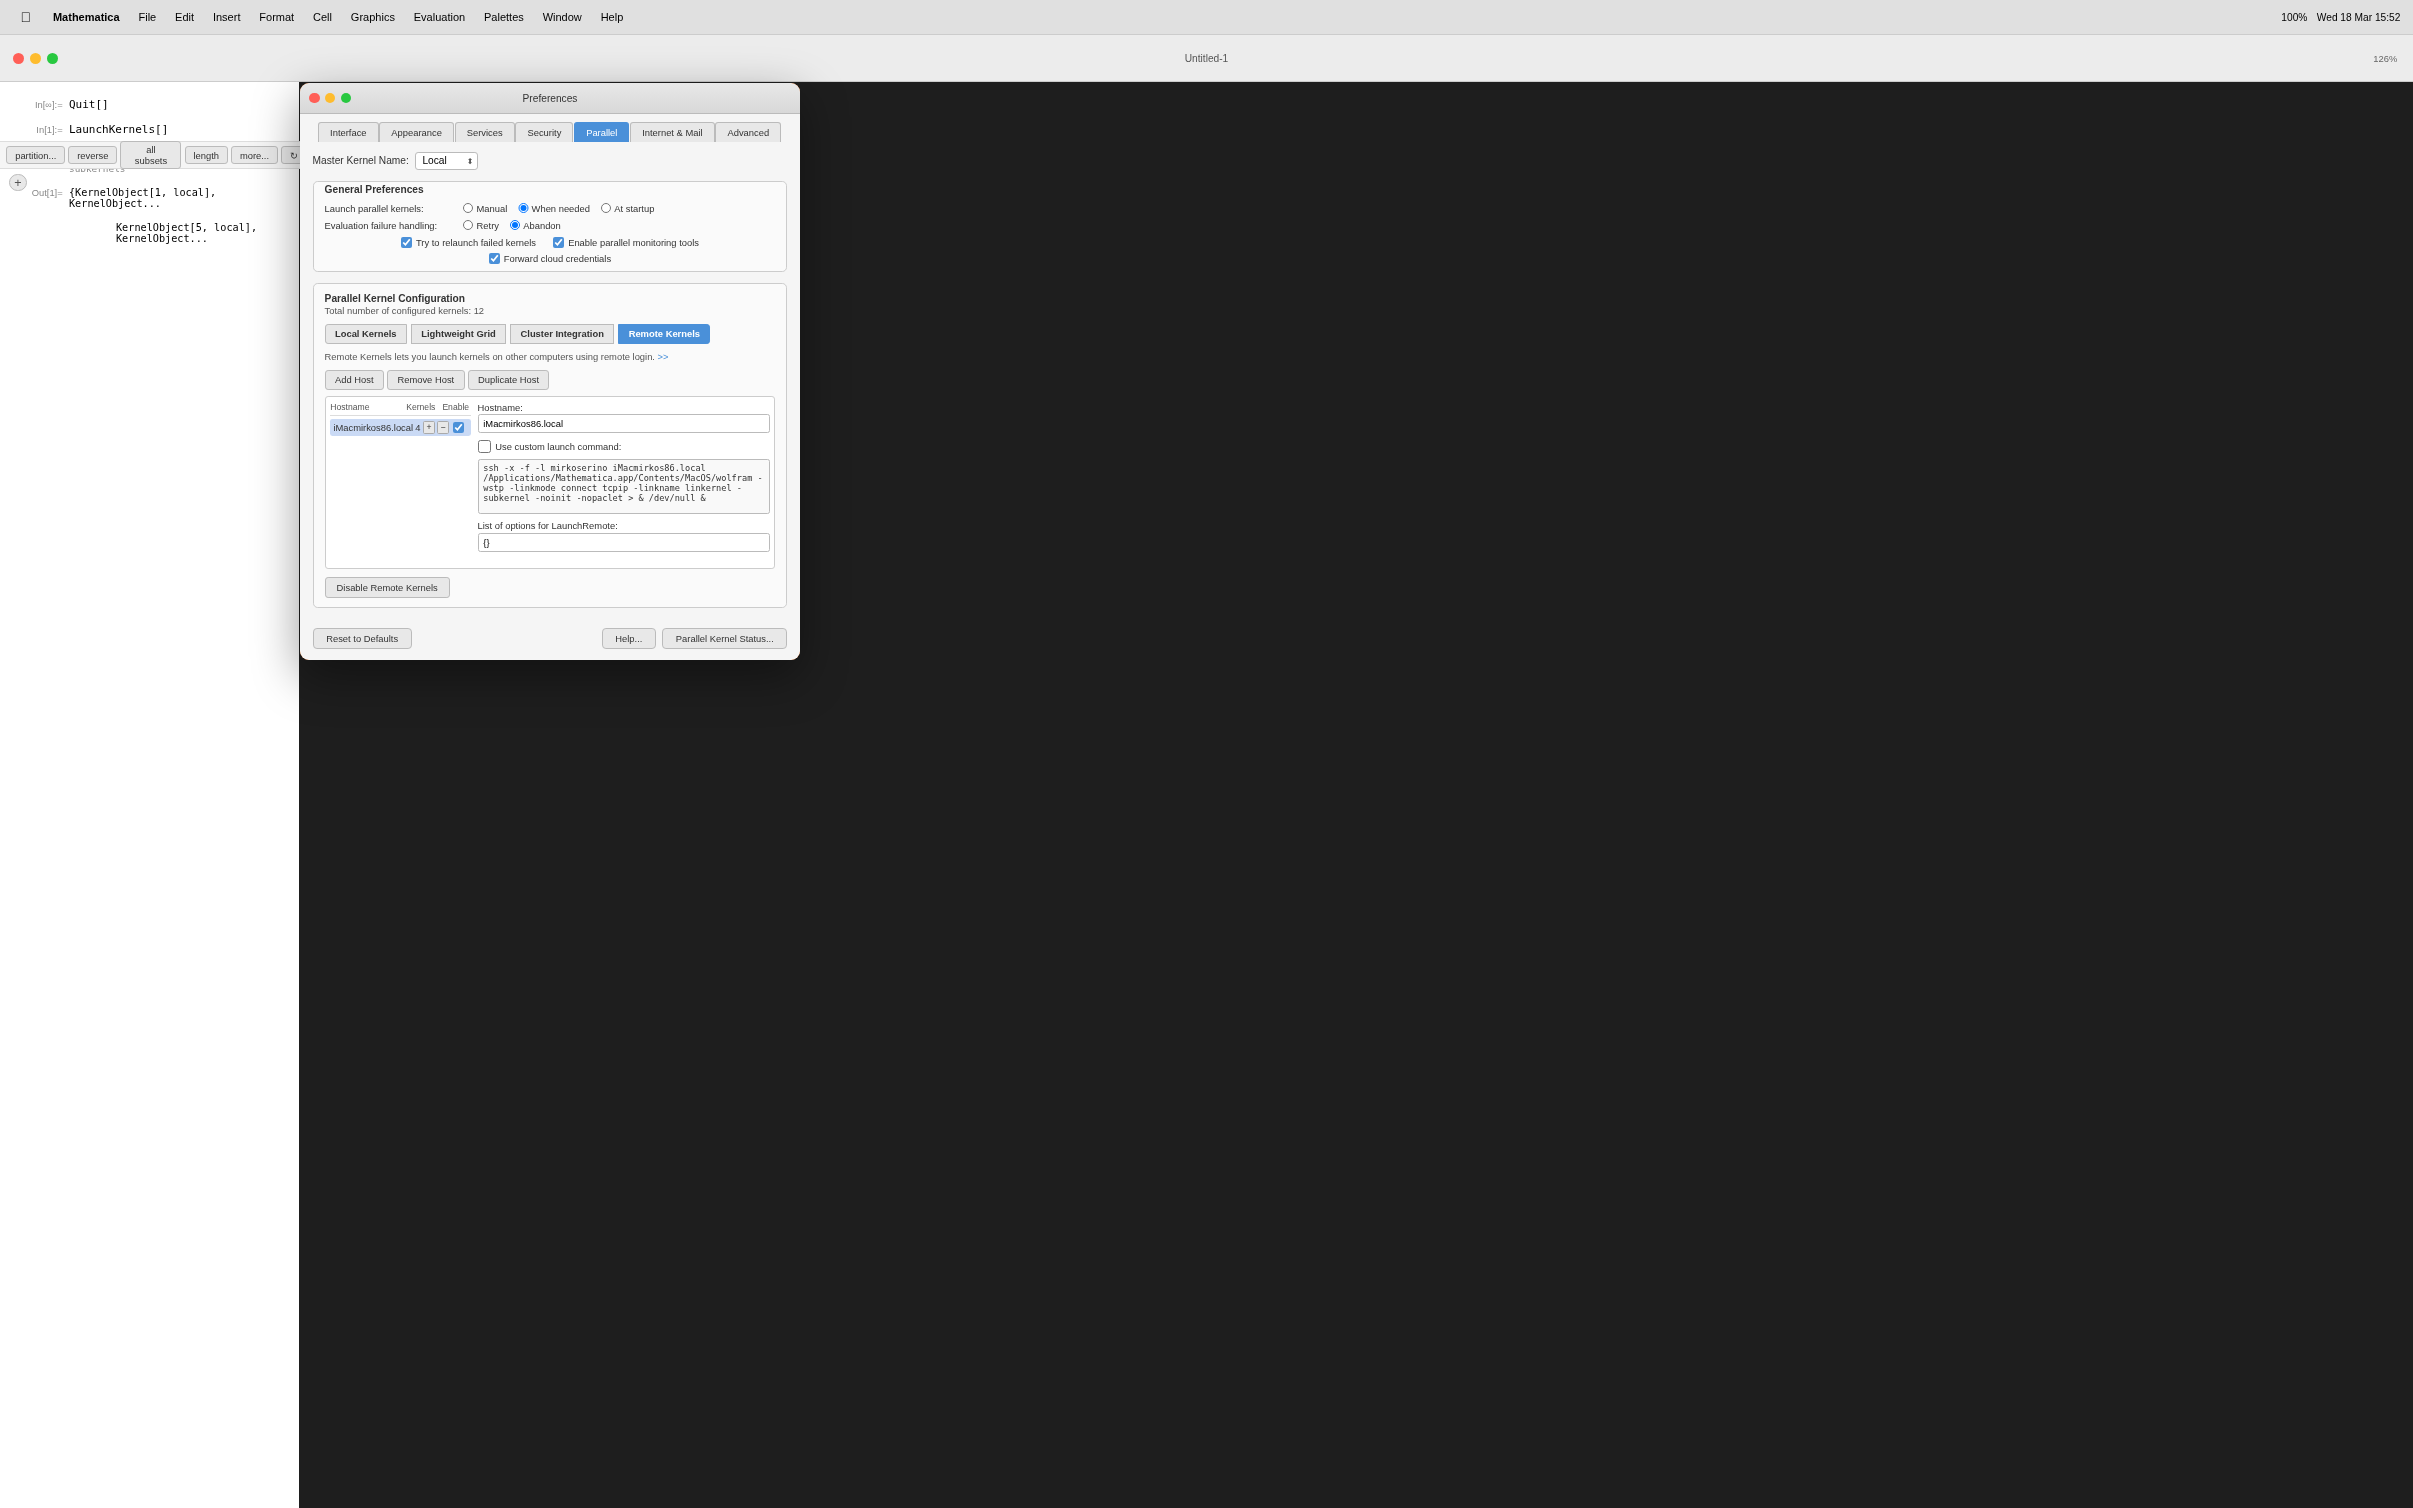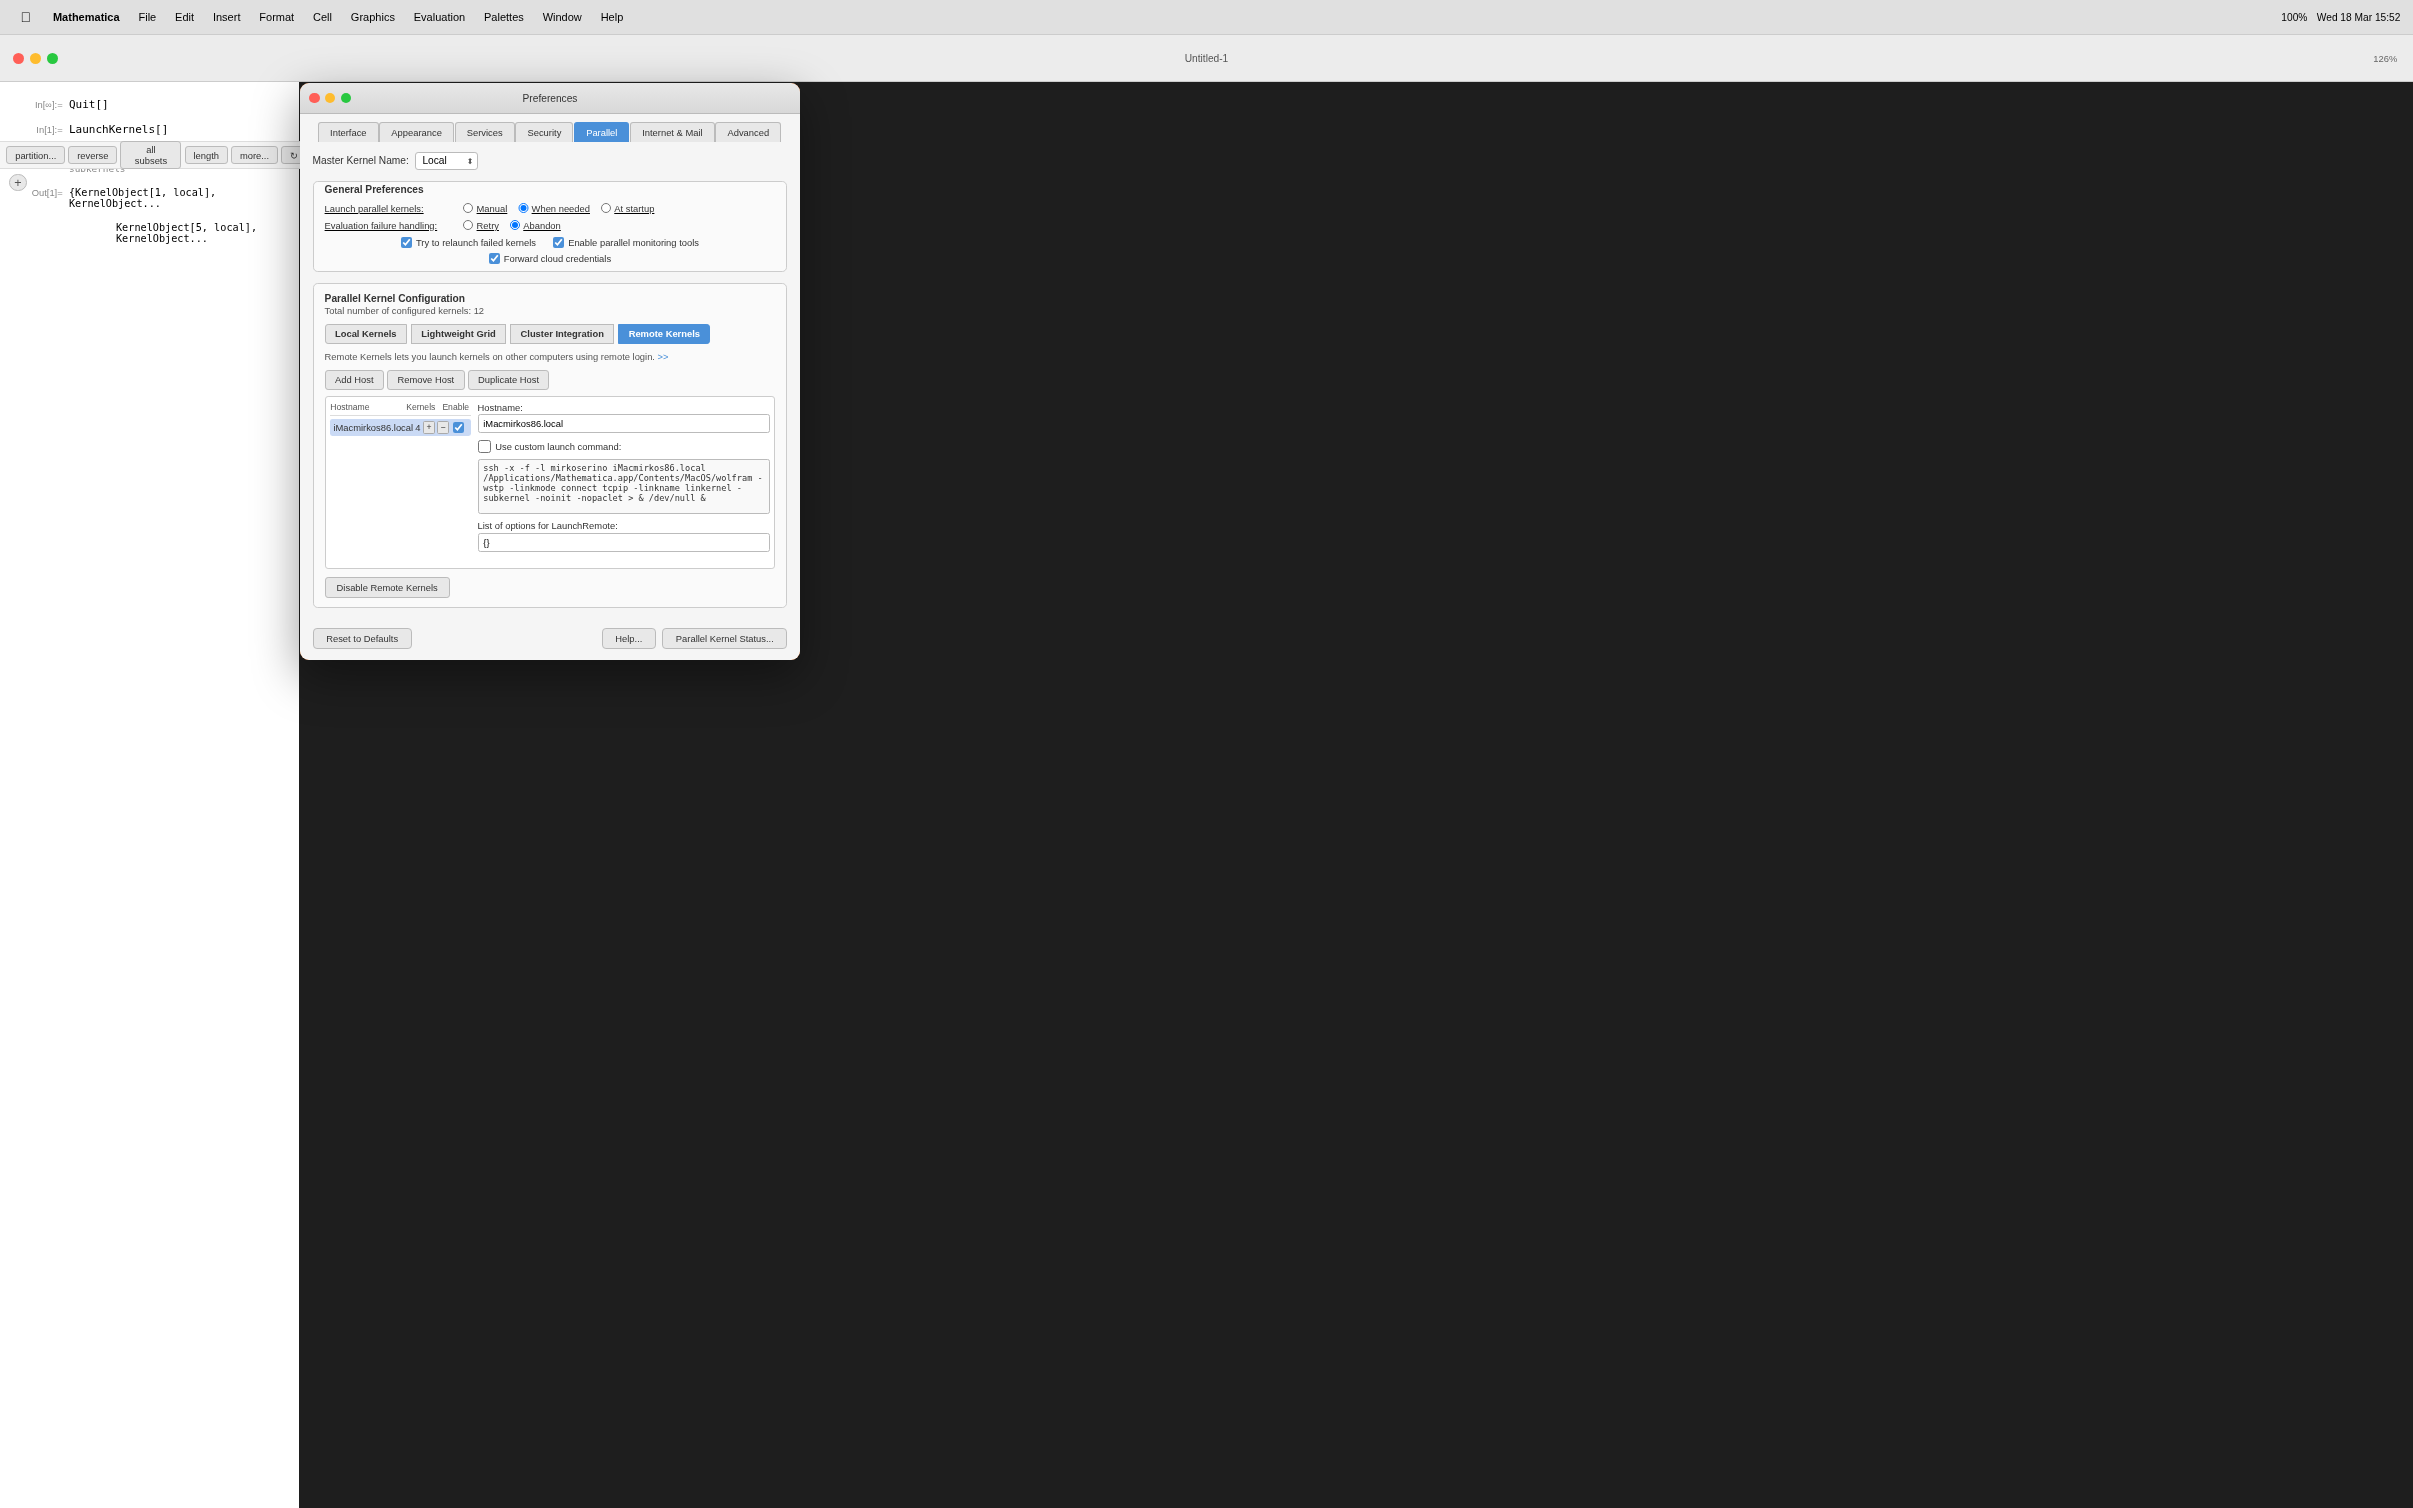--- a/index.html
+++ b/index.html
@@ -266,21 +266,20 @@
       padding: 2px 11px;
       margin-bottom: 11px;
     }
 
     
     .pref-row {
       display: flex;
       align-items: center;
       margin-bottom: 6.3px;
       gap: 4.7px;
-      text-decoration: underline;
     }
     .pref-label { font-size: 9.4px; color: #333; min-width: 134px; }
     .radio-group { display: flex; align-items: center; gap: 11px; }
     .radio-item { display: flex; align-items: center; gap: 3.1px; font-size: 9.4px; color: #333; }
     .radio-input { width: 10.2px; height: 10.2px; }
 
     
     .checkbox-row {
       display: flex;
       align-items: center;

